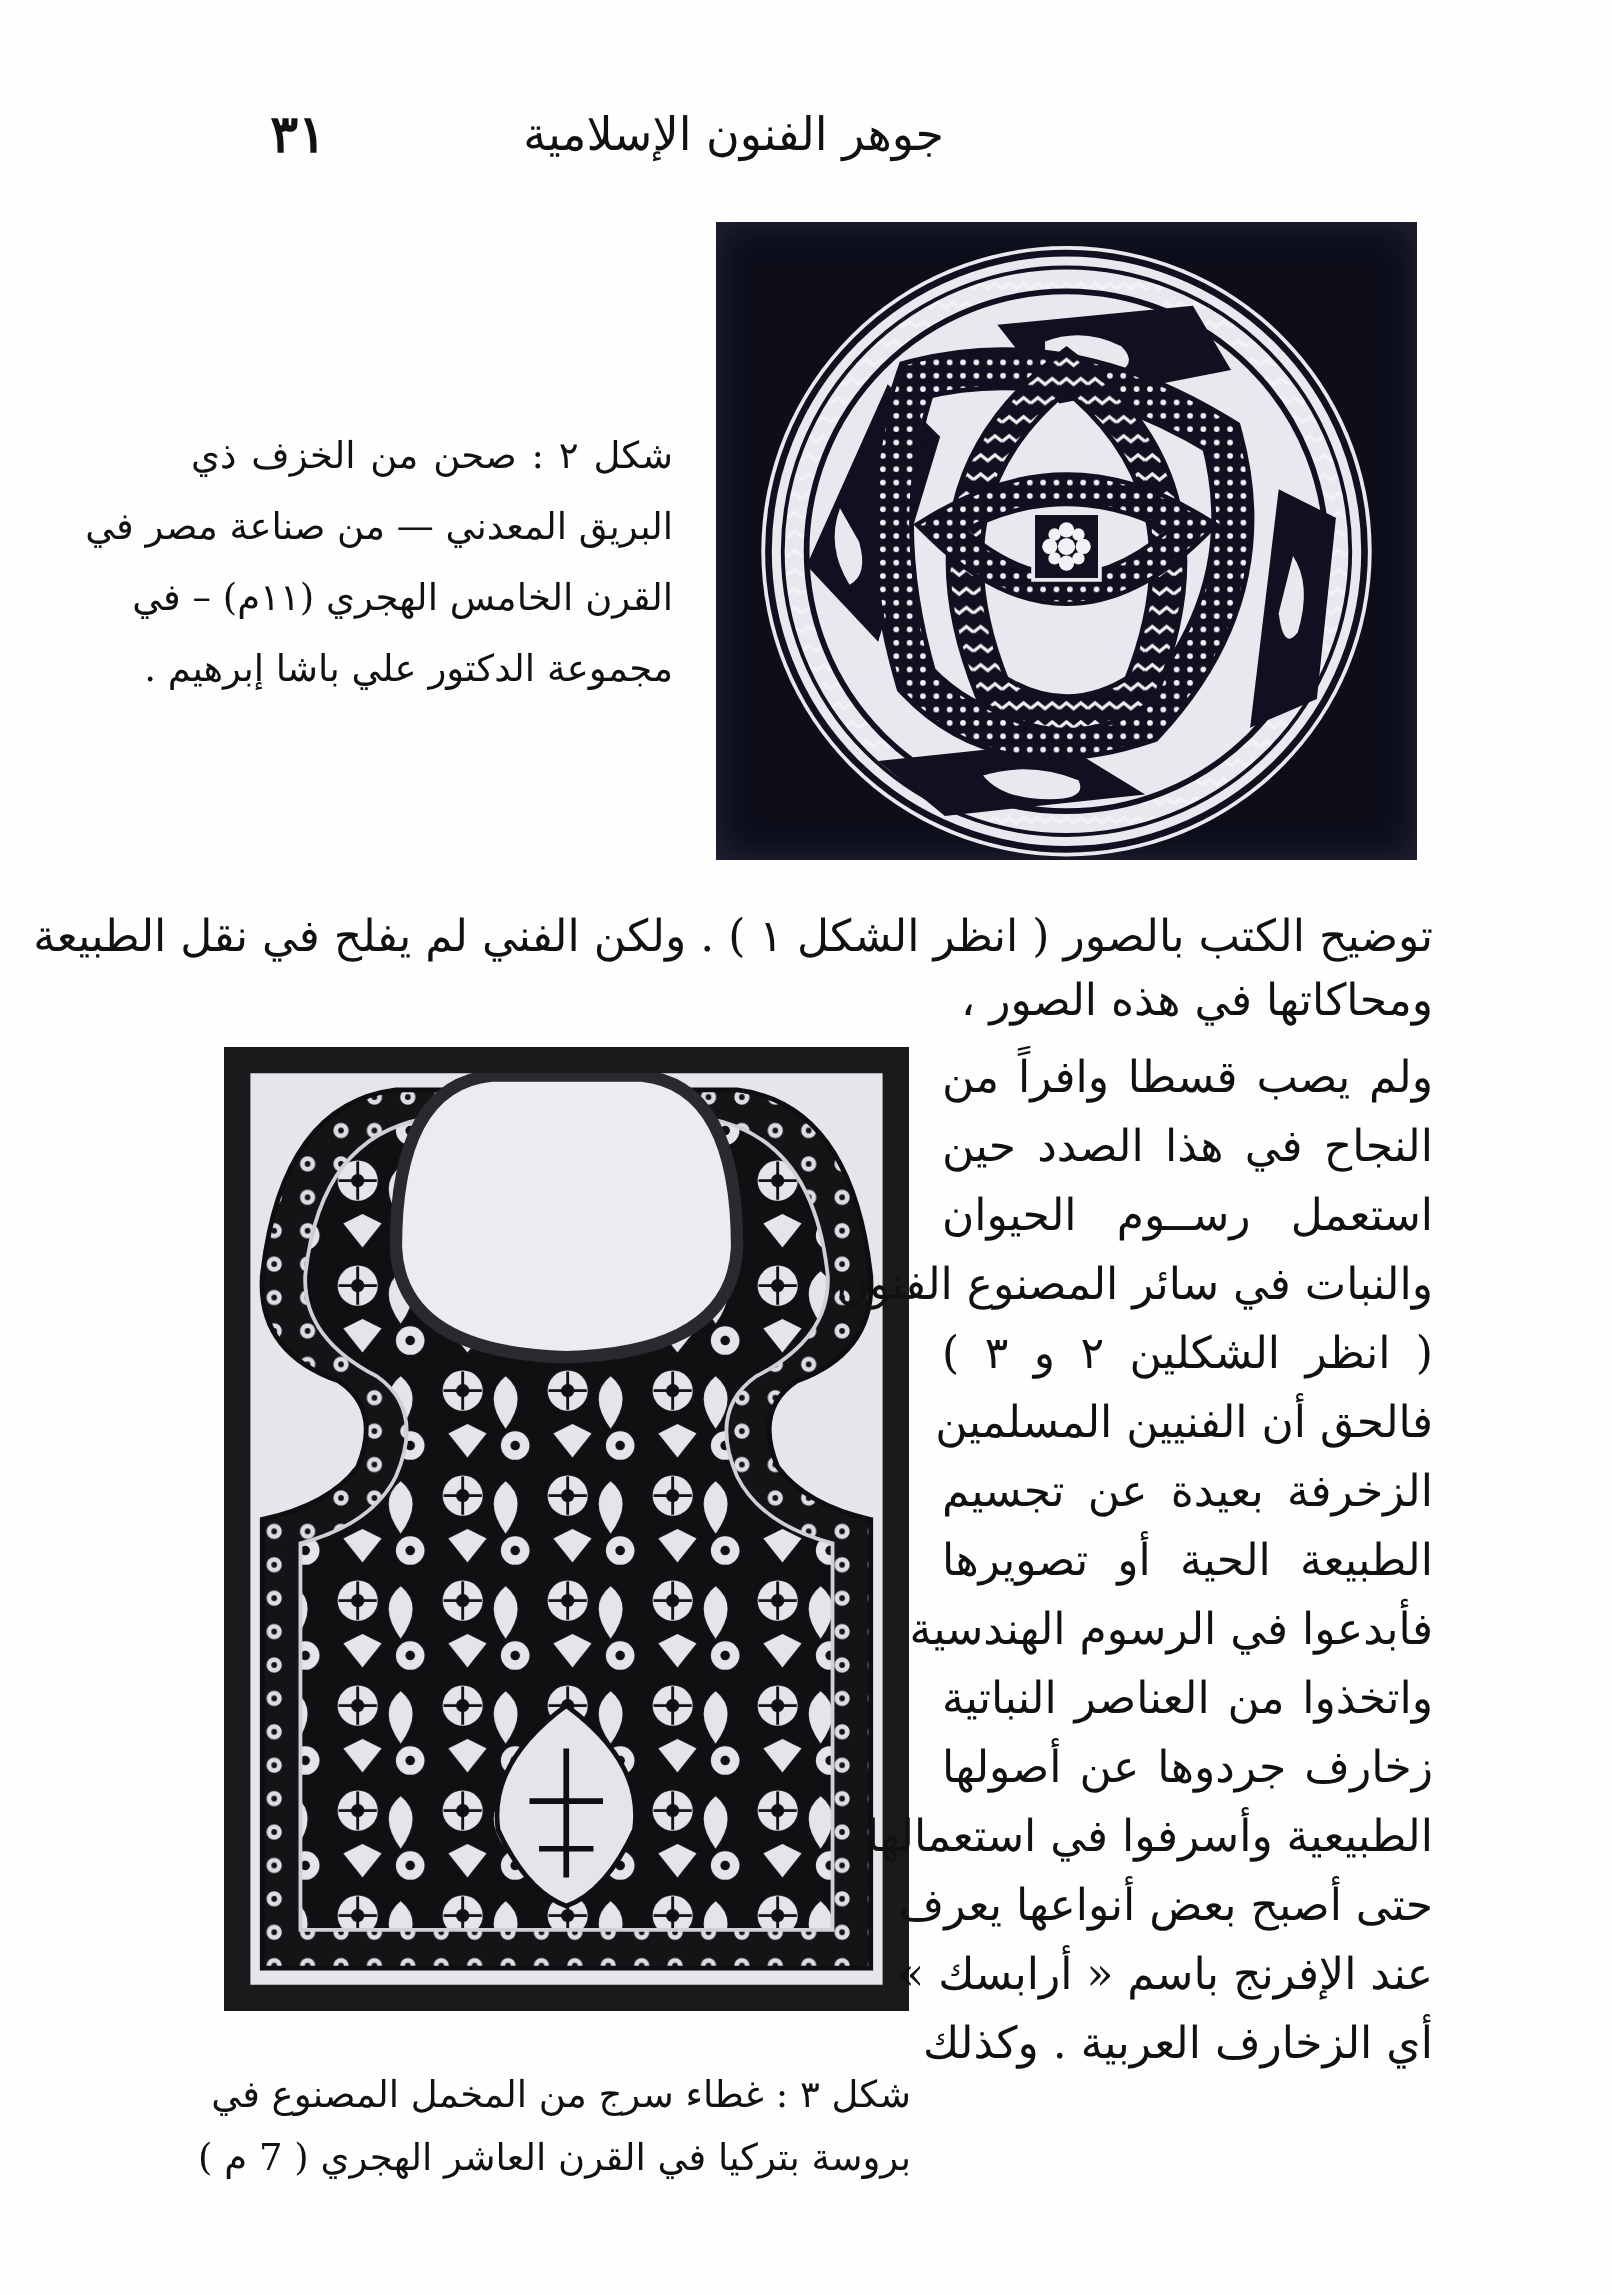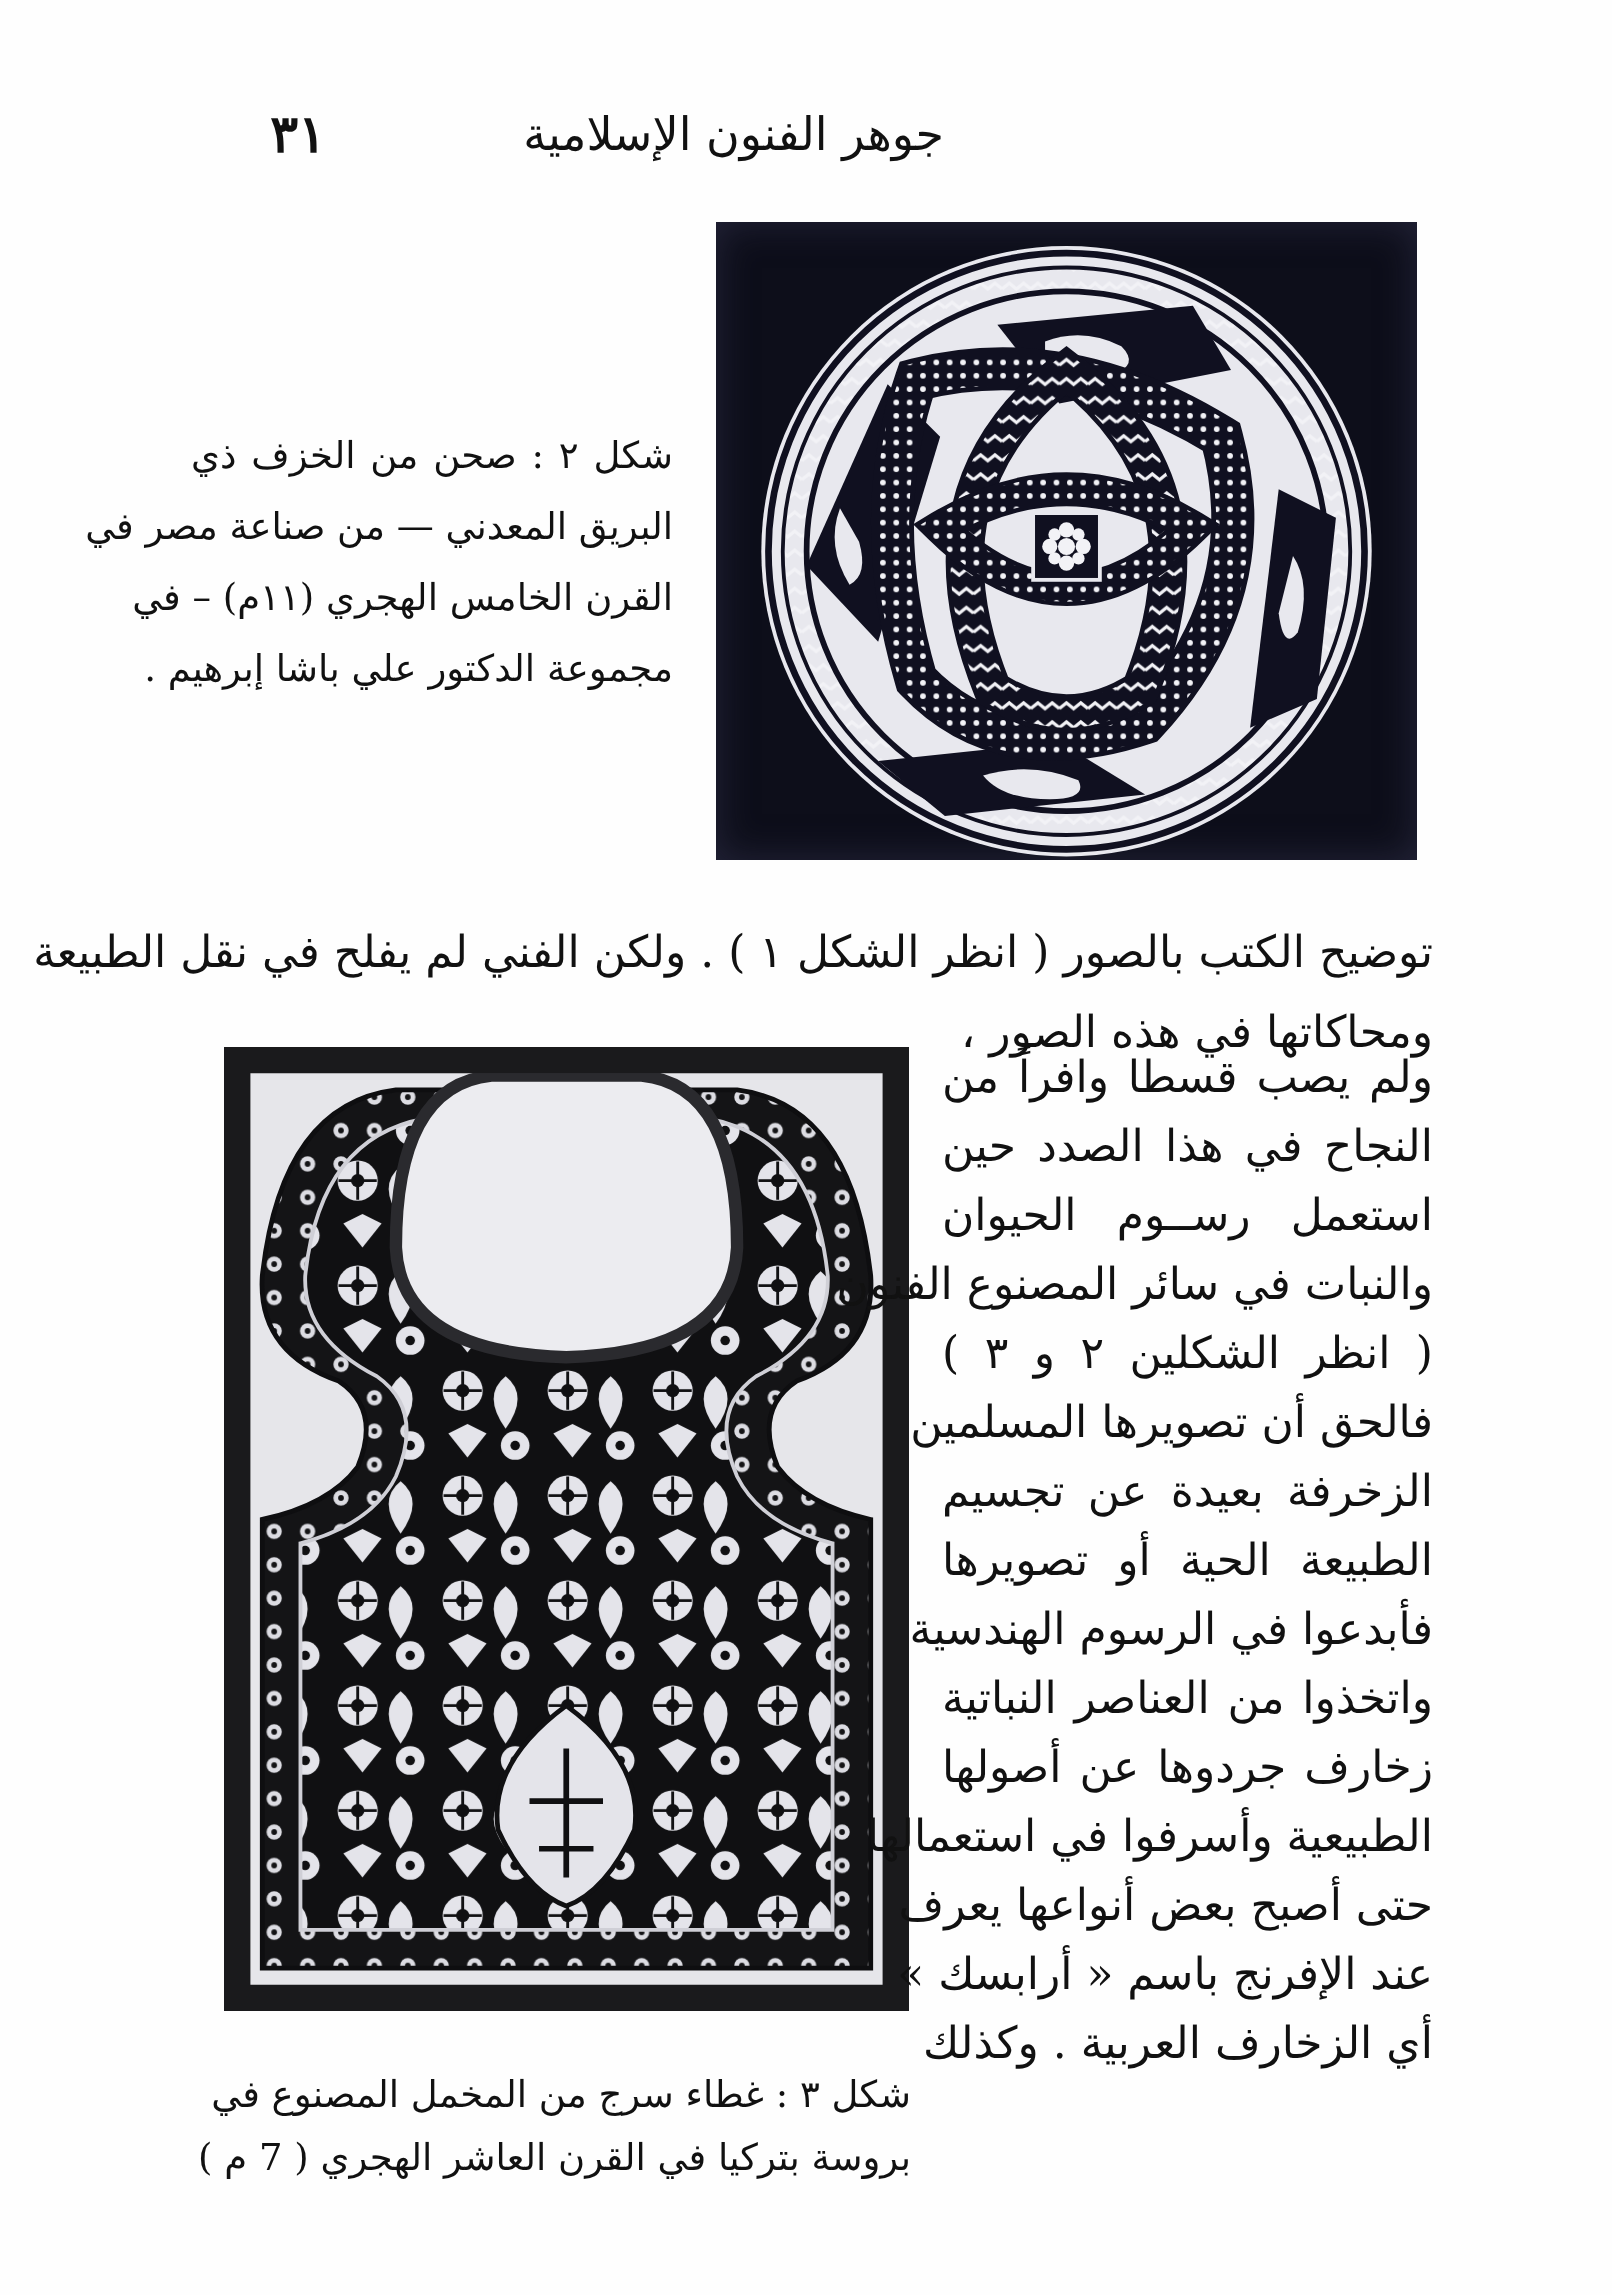--- a/index.html
+++ b/index.html
@@ -15,21 +15,21 @@
 
   .running-title { top: 103px; left: 620px; width: 324px; text-align: center; font-size: 46px; line-height: 62px; }
   .page-number { top: 103px; left: 250px; width: 76px; text-align: right; font-size: 52px; line-height: 62px; font-weight: bold; }
 
   .caption { font-size: 37px; line-height: 71px; text-align: justify; text-align-last: justify; }
   .fig2-caption { top: 420px; left: 191px; width: 482px; }
   .fig3-caption { top: 2063px; left: 224px; width: 687px; line-height: 63px; }
   .caption .ln { display: block; white-space: nowrap; }
 
   .body-full { top: 904px; left: 217px; width: 1216px; font-size: 44px; line-height: 64px; }
-  .body-full .ln { display: block; white-space: nowrap; margin-top: 16px; }
+  .body-full .ln { display: block; white-space: nowrap; }
   .body-full .ln.just { text-align: justify; text-align-last: justify; }
   .body-full .ln.short { text-align: right; }
   .body-col { top: 1042px; left: 942px; width: 491px; font-size: 44px; line-height: 69px; }
   .body-col .ln { display: block; white-space: nowrap; text-align: justify; text-align-last: justify; }
 
   
   .fig2 { top: 222px; left: 716px; width: 701px; height: 638px; background: #0d0e1a;
           box-shadow: inset 0 0 38px rgba(60,60,90,.5); }
   .fig2 svg, .fig3 svg { width: 100%; height: 100%; display: block; }
 
@@ -144,21 +144,21 @@
     <rect x="27" y="27" width="1381" height="1966" fill="none" stroke="#1a1a1c" stroke-width="55"></rect>
   </svg>
 </div>
 
 <div class="abs rtl body-col">
   <span class="ln">ولم يصب قسطا وافراً من</span>
   <span class="ln">النجاح في هذا الصدد حين</span>
   <span class="ln">استعمل رســوم الحيوان</span>
   <span class="ln">والنبات في سائر المصنوع الفنون</span>
   <span class="ln">( انظر الشكلين ٢ و ٣ )</span>
-  <span class="ln">فالحق أن تصويرها المسلمين</span>
+  <span class="ln">فالحق أن الفنيين المسلمين</span>
   <span class="ln">الزخرفة بعيدة عن تجسيم</span>
   <span class="ln">الطبيعة الحية أو تصويرها</span>
   <span class="ln">فأبدعوا في الرسوم الهندسية</span>
   <span class="ln">واتخذوا من العناصر النباتية</span>
   <span class="ln">زخارف جردوها عن أصولها</span>
   <span class="ln">الطبيعية وأسرفوا في استعمالها</span>
   <span class="ln">حتى أصبح بعض أنواعها يعرف</span>
   <span class="ln">عند الإفرنج باسم « أرابسك »</span>
   <span class="ln">أي الزخارف العربية . وكذلك</span>
 </div>

